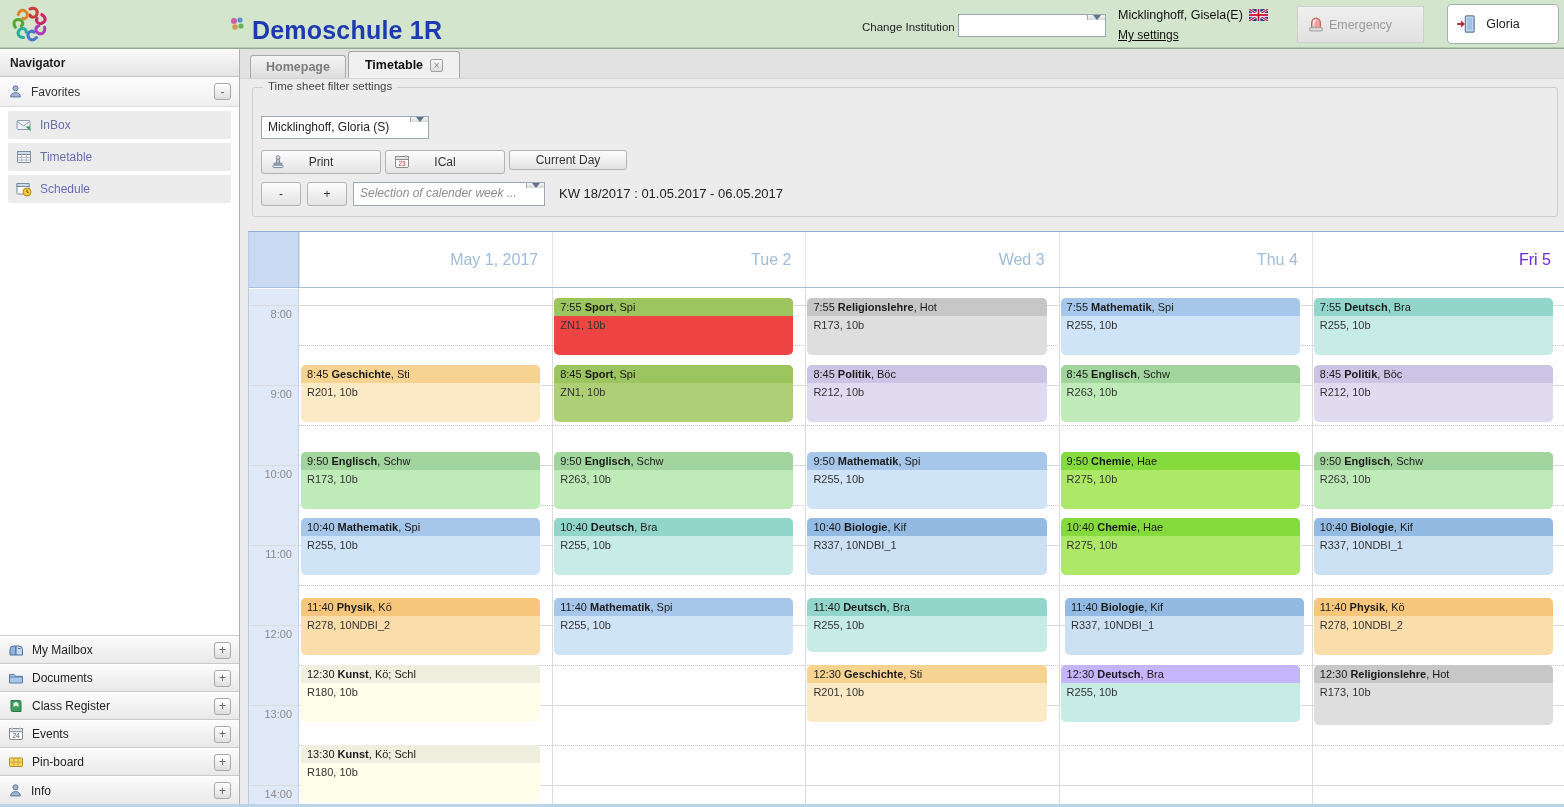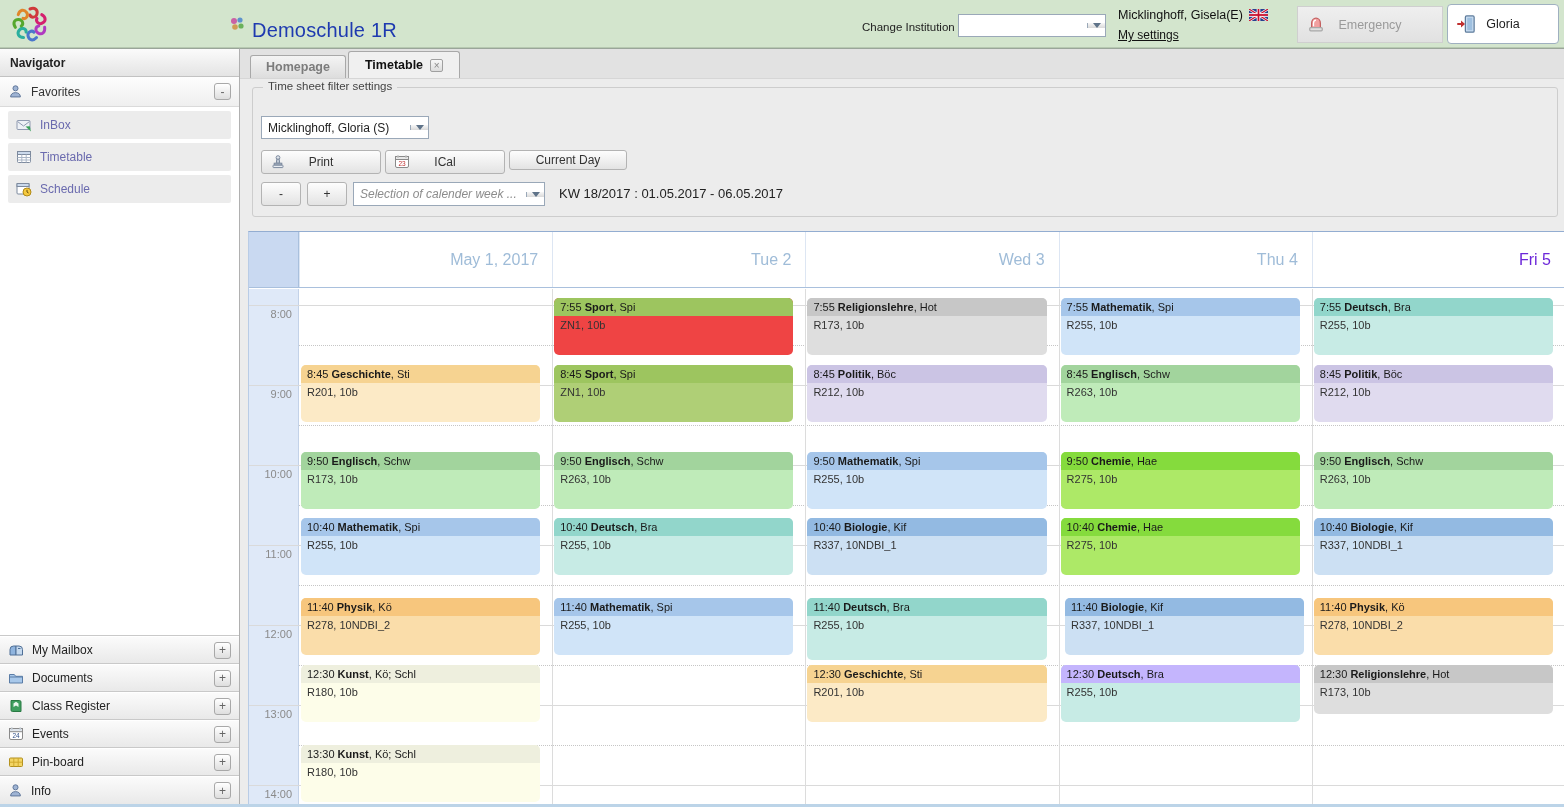--- a/index.html
+++ b/index.html
@@ -6,32 +6,32 @@
   html,body { width:1564px; height:807px; overflow:hidden; }
   body { font-family:"Liberation Sans", sans-serif; background:#fff; }
   #app { position:relative; width:1564px; height:807px; background:#ececec; overflow:hidden; }
   .icon { display:inline-flex; align-items:center; justify-content:center; }
   .icon svg { display:block; }
 
   
   .topbar { position:absolute; left:0; top:0; width:1564px; height:48px; background:#d3e5cd; border-bottom:1px solid #b7c9b1; }
   .logo { position:absolute; left:8px; top:2px; width:44px; height:44px; }
   .title-wrap { position:absolute; left:228px; top:0; height:48px; display:flex; align-items:center; gap:6px; }
-  .title-text { font-size:20px; font-weight:normal; color:#1e3ab0; letter-spacing:0.2px;margin-top:12px; }
+  .title-text { font-size:25px; font-weight:bold; color:#1e3ab0; letter-spacing:0.2px;margin-top:12px; }
   .chg-label { position:absolute; left:862px; top:21px; font-size:11.5px; color:#222; }
-  .select { display:flex; align-items:center; background:#fff; border:1px solid #9aa8b8; }
+  .select { display:flex; align-items:flex-start; background:#fff; border:1px solid #9aa8b8; }
   .select-value { flex:1; font-size:12px; color:#222; padding:3px 6px; white-space:nowrap; overflow:hidden; }
   .arrow-btn { width:18px; border-left:1px solid #9aa8b8; background:linear-gradient(#f7f7f7,#d9d9d9); display:flex; align-items:center; justify-content:center; cursor:pointer; }
   .arrow-btn::after { content:''; width:0; height:0; border-left:4px solid transparent; border-right:4px solid transparent; border-top:5px solid #5f7389; }
   .chg-select { position:absolute; left:958px; top:14px; width:148px; height:23px; }
   .user-line { position:absolute; left:1118px; top:8px; font-size:12.5px; color:#111; display:flex; gap:6px; align-items:center; }
   .settings-link { position:absolute; left:1118px; top:28px; font-size:12px; color:#111; text-decoration:underline; cursor:pointer; }
   .btn { display:flex; align-items:center; justify-content:center; gap:6px; background:linear-gradient(#fdfdfd,#e3e3e3); border:1px solid #b3b3b3; border-radius:3px; font-size:12px; color:#333; cursor:pointer; }
   .btn .icon { position:absolute; left:8px; }
-  .emergency-btn { position:absolute; left:1297px; top:6px; width:146px; height:37px; background:linear-gradient(#efefef,#e1e1e1); border-color:#cfcfcf; color:#9a9a9a; font-size:12.5px; border-radius:0; }
+  .emergency-btn { position:absolute; left:1297px; top:6px; width:127px; height:37px; background:linear-gradient(#efefef,#e1e1e1); border-color:#cfcfcf; color:#9a9a9a; font-size:12.5px; border-radius:0; }
   .logout-btn { position:absolute; left:1447px; top:4px; width:112px; height:40px; background:#fff; border-color:#9fb0c0; color:#222; font-size:12.5px; border-radius:4px; }
 
   
   .sidebar { position:absolute; left:0; top:48px; width:240px; height:759px; background:#fff; border-right:1px solid #b0b0b0; border-top:1px solid #9aa59a; }
   .nav-title { height:28px; display:flex; align-items:center; padding-left:10px; font-size:12px; font-weight:bold; color:#222; background:linear-gradient(#fbfbfb,#e4e4e4); border-bottom:1px solid #c2c2c2; }
   .fav-row { height:30px; display:flex; align-items:center; gap:8px; padding:0 8px; background:linear-gradient(#fdfdfd,#efefef); border-bottom:1px solid #dadada; font-size:12px; color:#333; cursor:pointer; }
   .sq-btn { width:17px; height:17px; border:1px solid #a8a8a8; border-radius:3px; background:linear-gradient(#fff,#dedede); display:flex; align-items:center; justify-content:center; font-size:12px; line-height:12px; color:#666; margin-left:auto; cursor:pointer; }
   .nav-item { height:28px; margin:4px 8px; background:#ececec; border-radius:2px; display:flex; align-items:center; gap:8px; padding:0 8px; color:#6a6aae; font-size:12px; cursor:pointer; }
   .accordion { position:absolute; left:0; right:0; bottom:3px; border-top:1px solid #c9c9c9; }
   .acc-row { height:28px; display:flex; align-items:center; gap:8px; padding:0 8px; background:linear-gradient(#fbfbfb,#e9e9e9); border-top:1px solid #fff; border-bottom:1px solid #c9c9c9; font-size:12px; color:#222; cursor:pointer; }
@@ -407,21 +407,21 @@
             <div class="event-body">R212, 10b</div>
           </div>
           <div class="event" style="left: 558.4px; width: 239.2px; top: 163px; height: 57px; background: rgb(208, 228, 248);">
             <div class="event-header" style="background: rgb(166, 198, 234);"><span>9:50 </span><b>Mathematik</b><span>, Spi</span></div>
             <div class="event-body">R255, 10b</div>
           </div>
           <div class="event" style="left: 558.4px; width: 239.2px; top: 229px; height: 57px; background: rgb(204, 224, 243);">
             <div class="event-header" style="background: rgb(147, 186, 226);"><span>10:40 </span><b>Biologie</b><span>, Kif</span></div>
             <div class="event-body">R337, 10NDBI_1</div>
           </div>
-          <div class="event" style="left: 558.4px; width: 239.2px; top: 309px; height: 62px; background: rgb(199, 235, 229);">
+          <div class="event" style="left: 558.4px; width: 239.2px; top: 309px; height: 54px; background: rgb(199, 235, 229);">
             <div class="event-header" style="background: rgb(146, 214, 203);"><span>11:40 </span><b>Deutsch</b><span>, Bra</span></div>
             <div class="event-body">R255, 10b</div>
           </div>
           <div class="event" style="left: 558.4px; width: 239.2px; top: 376px; height: 57px; background: rgb(252, 234, 198);">
             <div class="event-header" style="background: rgb(246, 211, 145);"><span>12:30 </span><b>Geschichte</b><span>, Sti</span></div>
             <div class="event-body">R201, 10b</div>
           </div>
           <div class="event" style="left: 811.6px; width: 239.2px; top: 9px; height: 57px; background: rgb(208, 228, 248);">
             <div class="event-header" style="background: rgb(166, 198, 234);"><span>7:55 </span><b>Mathematik</b><span>, Spi</span></div>
             <div class="event-body">R255, 10b</div>
@@ -459,21 +459,21 @@
             <div class="event-body">R263, 10b</div>
           </div>
           <div class="event" style="left: 1064.8px; width: 239.2px; top: 229px; height: 57px; background: rgb(204, 224, 243);">
             <div class="event-header" style="background: rgb(147, 186, 226);"><span>10:40 </span><b>Biologie</b><span>, Kif</span></div>
             <div class="event-body">R337, 10NDBI_1</div>
           </div>
           <div class="event" style="left: 1064.8px; width: 239.2px; top: 309px; height: 57px; background: rgb(250, 221, 170);">
             <div class="event-header" style="background: rgb(247, 198, 125);"><span>11:40 </span><b>Physik</b><span>, Kö</span></div>
             <div class="event-body">R278, 10NDBI_2</div>
           </div>
-          <div class="event" style="left: 1064.8px; width: 239.2px; top: 376px; height: 49px; background: rgb(222, 222, 222);">
+          <div class="event" style="left: 1064.8px; width: 239.2px; top: 376px; height: 60px; background: rgb(222, 222, 222);">
             <div class="event-header" style="background: rgb(199, 199, 199);"><span>12:30 </span><b>Religionslehre</b><span>, Hot</span></div>
             <div class="event-body">R173, 10b</div>
           </div>
         </div>
     </div>
   </div>
 
   <div class="bottom-strip"></div>
 </div>
 

